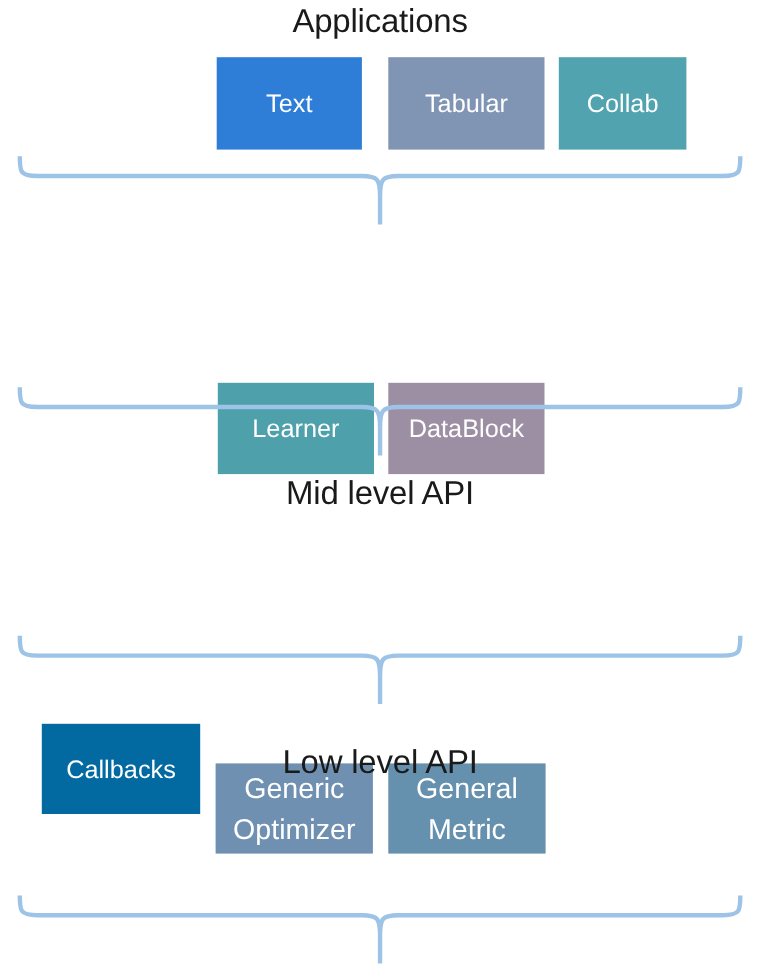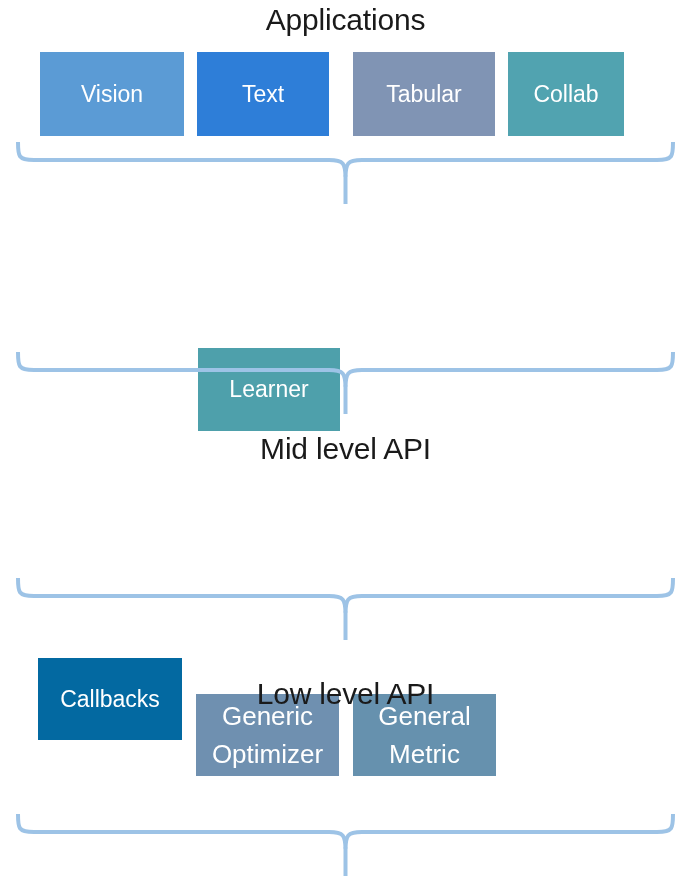--- a/index.html
+++ b/index.html
@@ -66,33 +66,33 @@
   .brace-wrap svg {
     display: block;
   }
 </style>
 </head>
 <body>
 
 <div id="stack">
     <div class="layer layer-title" style="top: 3px; color: rgb(26, 26, 26);">Applications</div>
     <div class="layer box-row" style="top: 52px; height: 84px;">
-      <div class="node-box" style="left: 40px; top: 0px; width: 144px; height: 84px; background: rgb(91, 155, 213); color: rgb(255, 255, 255); white-space: pre-line;">Vision</div>
       <div class="node-box" style="left: 197px; top: 0px; width: 132px; height: 84px; background: rgb(46, 126, 216); color: rgb(255, 255, 255); white-space: pre-line;">Text</div>
       <div class="node-box" style="left: 353px; top: 0px; width: 142px; height: 84px; background: rgb(128, 148, 180); color: rgb(255, 255, 255); white-space: pre-line;">Tabular</div>
       <div class="node-box" style="left: 508px; top: 0px; width: 116px; height: 84px; background: rgb(81, 163, 176); color: rgb(255, 255, 255); white-space: pre-line;">Collab</div>
     </div>
     <div class="layer brace-wrap" style="top: 142px;">
       <svg width="691" height="62" viewBox="0 0 691 62" xmlns="http://www.w3.org/2000/svg">
         <path d="M18 0 C18 14, 18 18, 34 18 L329 18 C344 18, 345 22, 345.5 34 C346 22, 347 18, 362 18 L657 18 C673 18, 673 14, 673 0" fill="none" stroke="#9DC3E6" stroke-width="4" stroke-linecap="round" stroke-linejoin="round"></path>
         <path d="M345.5 34 L345.5 62" fill="none" stroke="#9DC3E6" stroke-width="4" stroke-linecap="round"></path>
       </svg>
     </div>
     <div class="layer box-row" style="top: 264px; height: 83px;">
       <div class="node-box" style="left: 198px; top: 0px; width: 142px; height: 83px; background: rgb(78, 160, 171); color: rgb(255, 255, 255); white-space: pre-line;">Learner</div>
+      <div class="node-box" style="left: 353px; top: 0px; width: 142px; height: 83px; background: rgb(156, 143, 163); color: rgb(255, 255, 255); white-space: pre-line;">DataBlock</div>
     </div>
     <div class="layer brace-wrap" style="top: 352px;">
       <svg width="691" height="62" viewBox="0 0 691 62" xmlns="http://www.w3.org/2000/svg">
         <path d="M18 0 C18 14, 18 18, 34 18 L329 18 C344 18, 345 22, 345.5 34 C346 22, 347 18, 362 18 L657 18 C673 18, 673 14, 673 0" fill="none" stroke="#9DC3E6" stroke-width="4" stroke-linecap="round" stroke-linejoin="round"></path>
         <path d="M345.5 34 L345.5 62" fill="none" stroke="#9DC3E6" stroke-width="4" stroke-linecap="round"></path>
       </svg>
     </div>
     <div class="layer layer-title" style="top: 432px; color: rgb(26, 26, 26);">Mid level API</div>
     <div class="layer box-row" style="top: 491px; height: 82px;">
       <div class="node-box" style="left: 38px; top: 0px; width: 144px; height: 82px; background: #0369a1; color: rgb(255, 255, 255); white-space: pre-line;">Callbacks</div>

